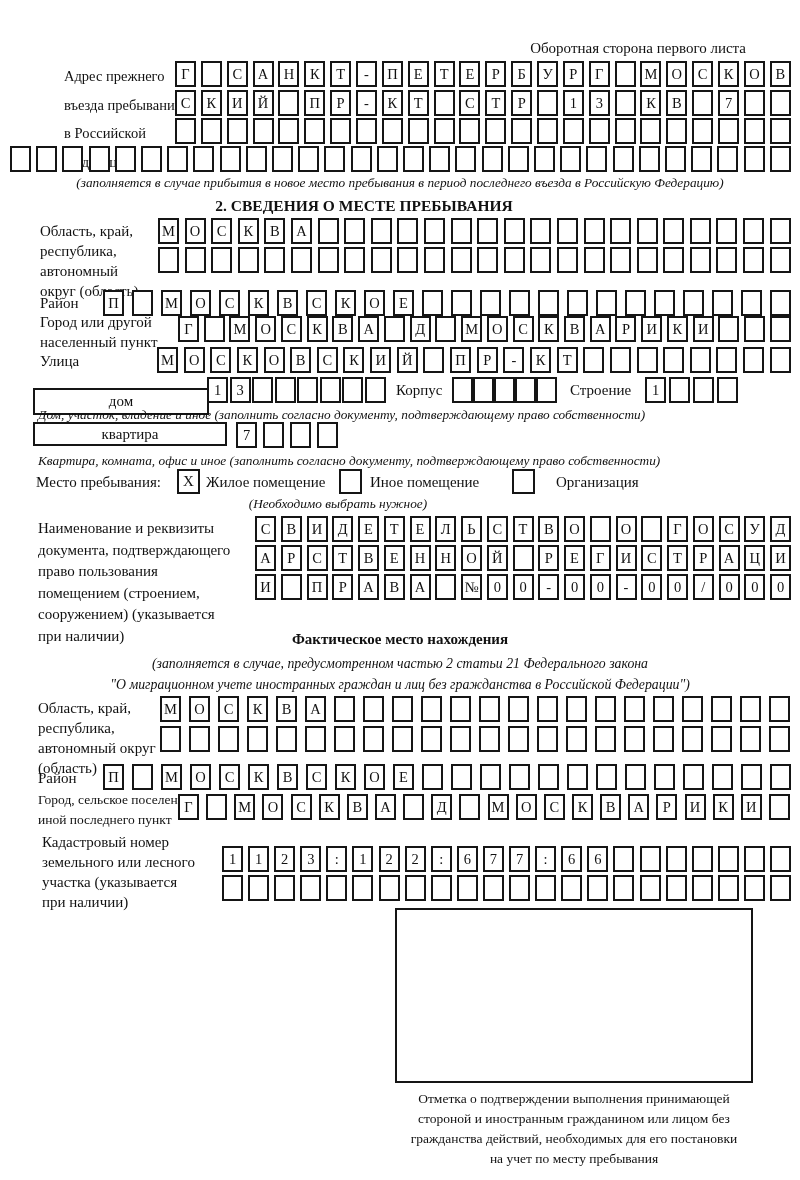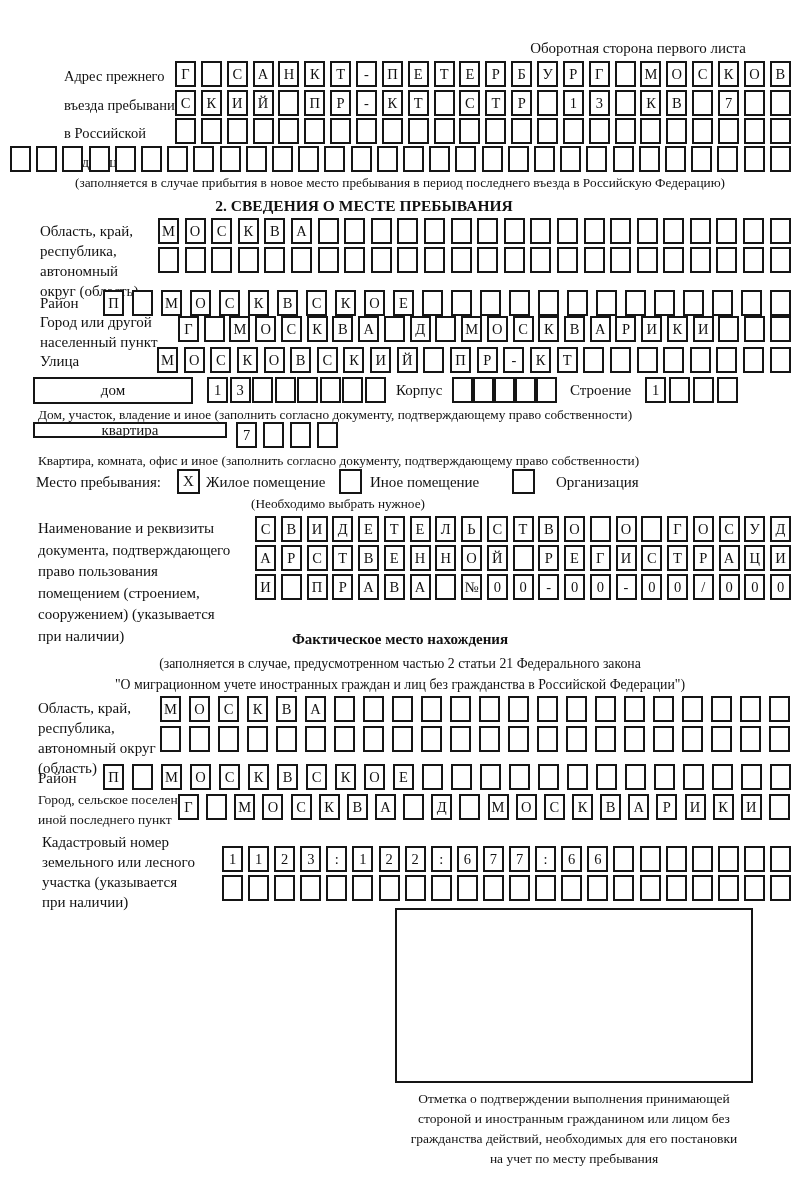--- a/index.html
+++ b/index.html
@@ -5,21 +5,21 @@
   html,body{margin:0;padding:0;background:#e9e9e9;}
   .page{
     position:relative;width:800px;height:1180px;background:#ffffff;
     font-family:"Liberation Serif","DejaVu Serif",serif;color:#111;
     overflow:hidden;margin:0 auto;
   }
   .abs{position:absolute;}
   .hdr{font-size:15px;}
   .lbl{font-size:15px;line-height:20px;}
   .lbl-sm{font-size:13.5px;line-height:20px;}
-  .note{font-size:13.3px;}
+  .note{font-size:13.3px;font-style:italic;}
   .center{text-align:center;}
   .title{font-size:15.5px;font-weight:bold;}
   .cellrow{display:flex;justify-content:space-between;}
   .cell{
     width:21px;height:26px;box-sizing:border-box;border:2px solid #151515;
     display:flex;align-items:center;justify-content:center;
     font-size:14.5px;background:#fff;flex:0 0 auto;
   }
   .labelbox{
     box-sizing:border-box;border:2px solid #151515;display:flex;
@@ -297,21 +297,21 @@
       <span class="cell"></span>
       <span class="cell"></span>
       <span class="cell"></span>
       <span class="cell"></span>
       <span class="cell"></span>
       <span class="cell"></span>
       <span class="cell"></span>
       <span class="cell"></span>
     </div>
 
-  <div class="abs labelbox" style="left:33px;top:377px;width:160px;height:27px;">дом</div>
+  <div class="abs labelbox" style="left:33px;top:388px;width:176px;height:27px;">дом</div>
   <div class="abs cellrow" style="left:207px;top:377px;width:179px;">
       <span class="cell">1</span>
       <span class="cell">3</span>
       <span class="cell"></span>
       <span class="cell"></span>
       <span class="cell"></span>
       <span class="cell"></span>
       <span class="cell"></span>
       <span class="cell"></span>
     </div>
@@ -325,21 +325,21 @@
     </div>
   <div class="abs lbl" style="left:570px;top:380px;">Строение</div>
   <div class="abs cellrow" style="left:645px;top:377px;width:93px;">
       <span class="cell">1</span>
       <span class="cell"></span>
       <span class="cell"></span>
       <span class="cell"></span>
     </div>
   <div class="abs note" style="left:38px;top:407px;">Дом, участок, владение и иное (заполнить согласно документу, подтверждающему право собственности)</div>
 
-  <div class="abs labelbox" style="left:33px;top:422px;width:194px;height:16px;">квартира</div>
+  <div class="abs labelbox" style="left:33px;top:422px;width:194px;height:24px;">квартира</div>
   <div class="abs cellrow" style="left:236px;top:422px;width:102px;">
       <span class="cell">7</span>
       <span class="cell"></span>
       <span class="cell"></span>
       <span class="cell"></span>
     </div>
   <div class="abs note" style="left:38px;top:453px;">Квартира, комната, офис и иное (заполнить согласно документу, подтверждающему право собственности)</div>
 
   <div class="abs lbl" style="left:36px;top:472px;">Место пребывания:</div>
   <div class="abs checkbox" style="left:177px;top:469px;">X</div>

